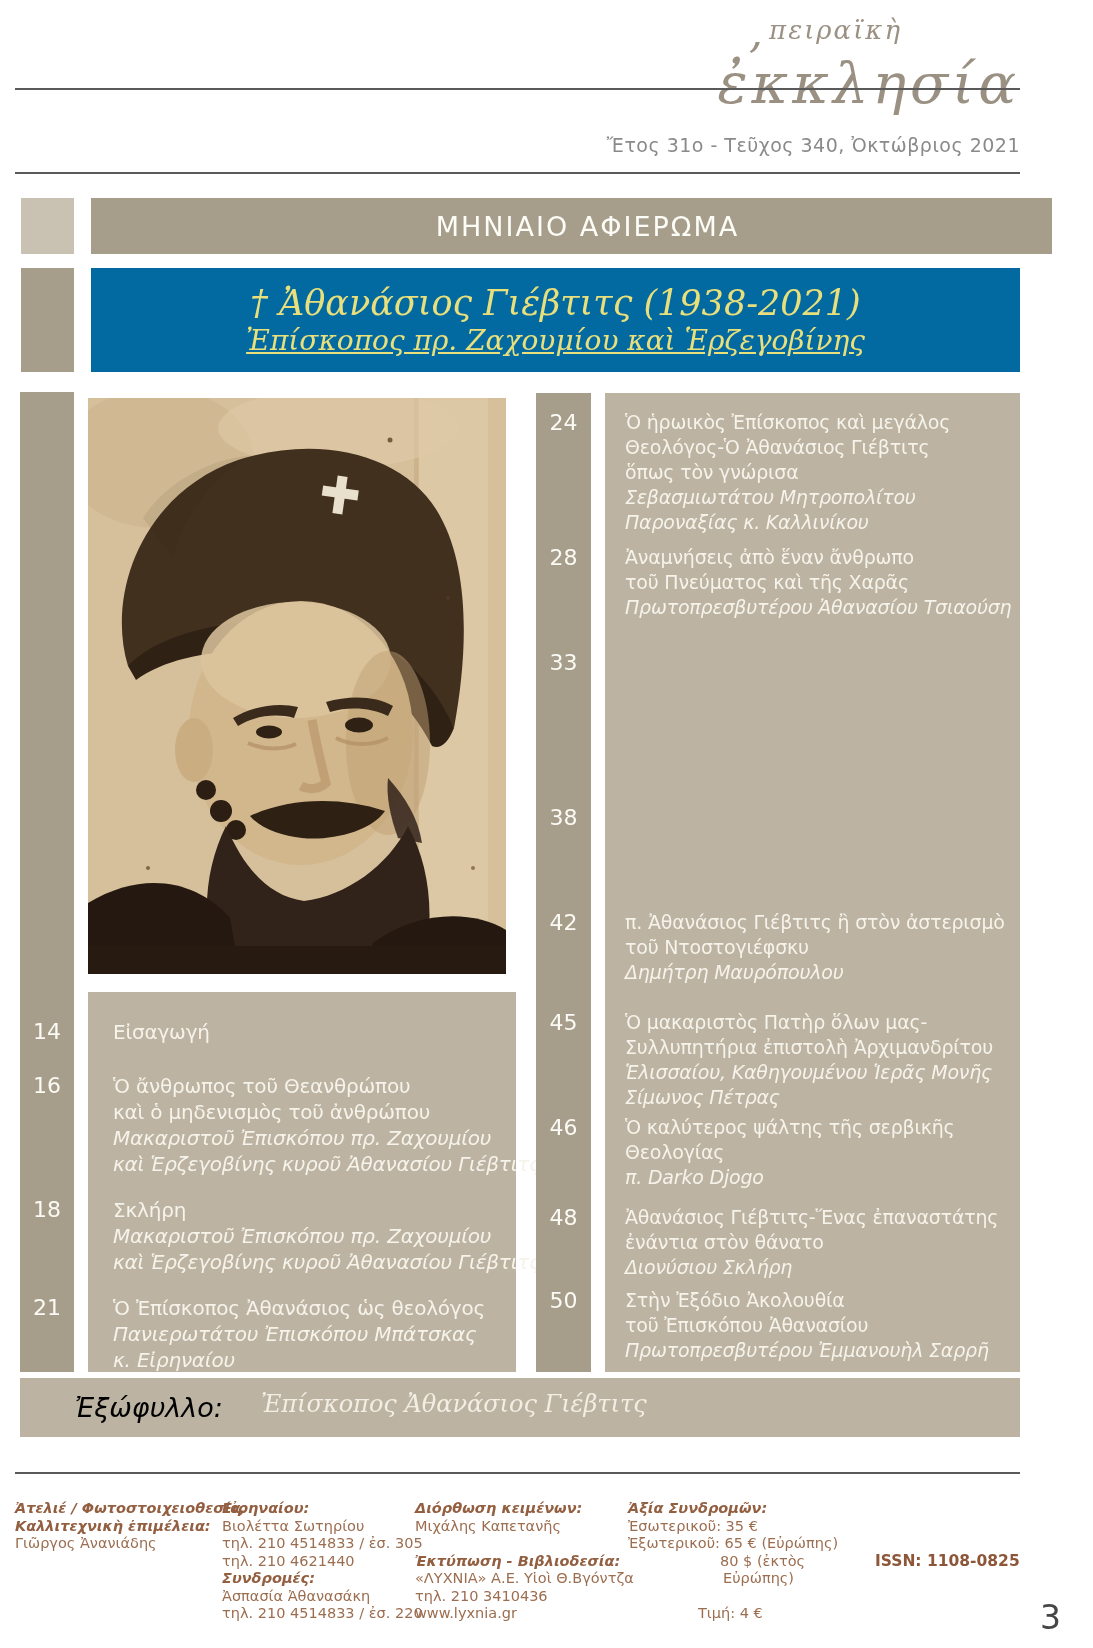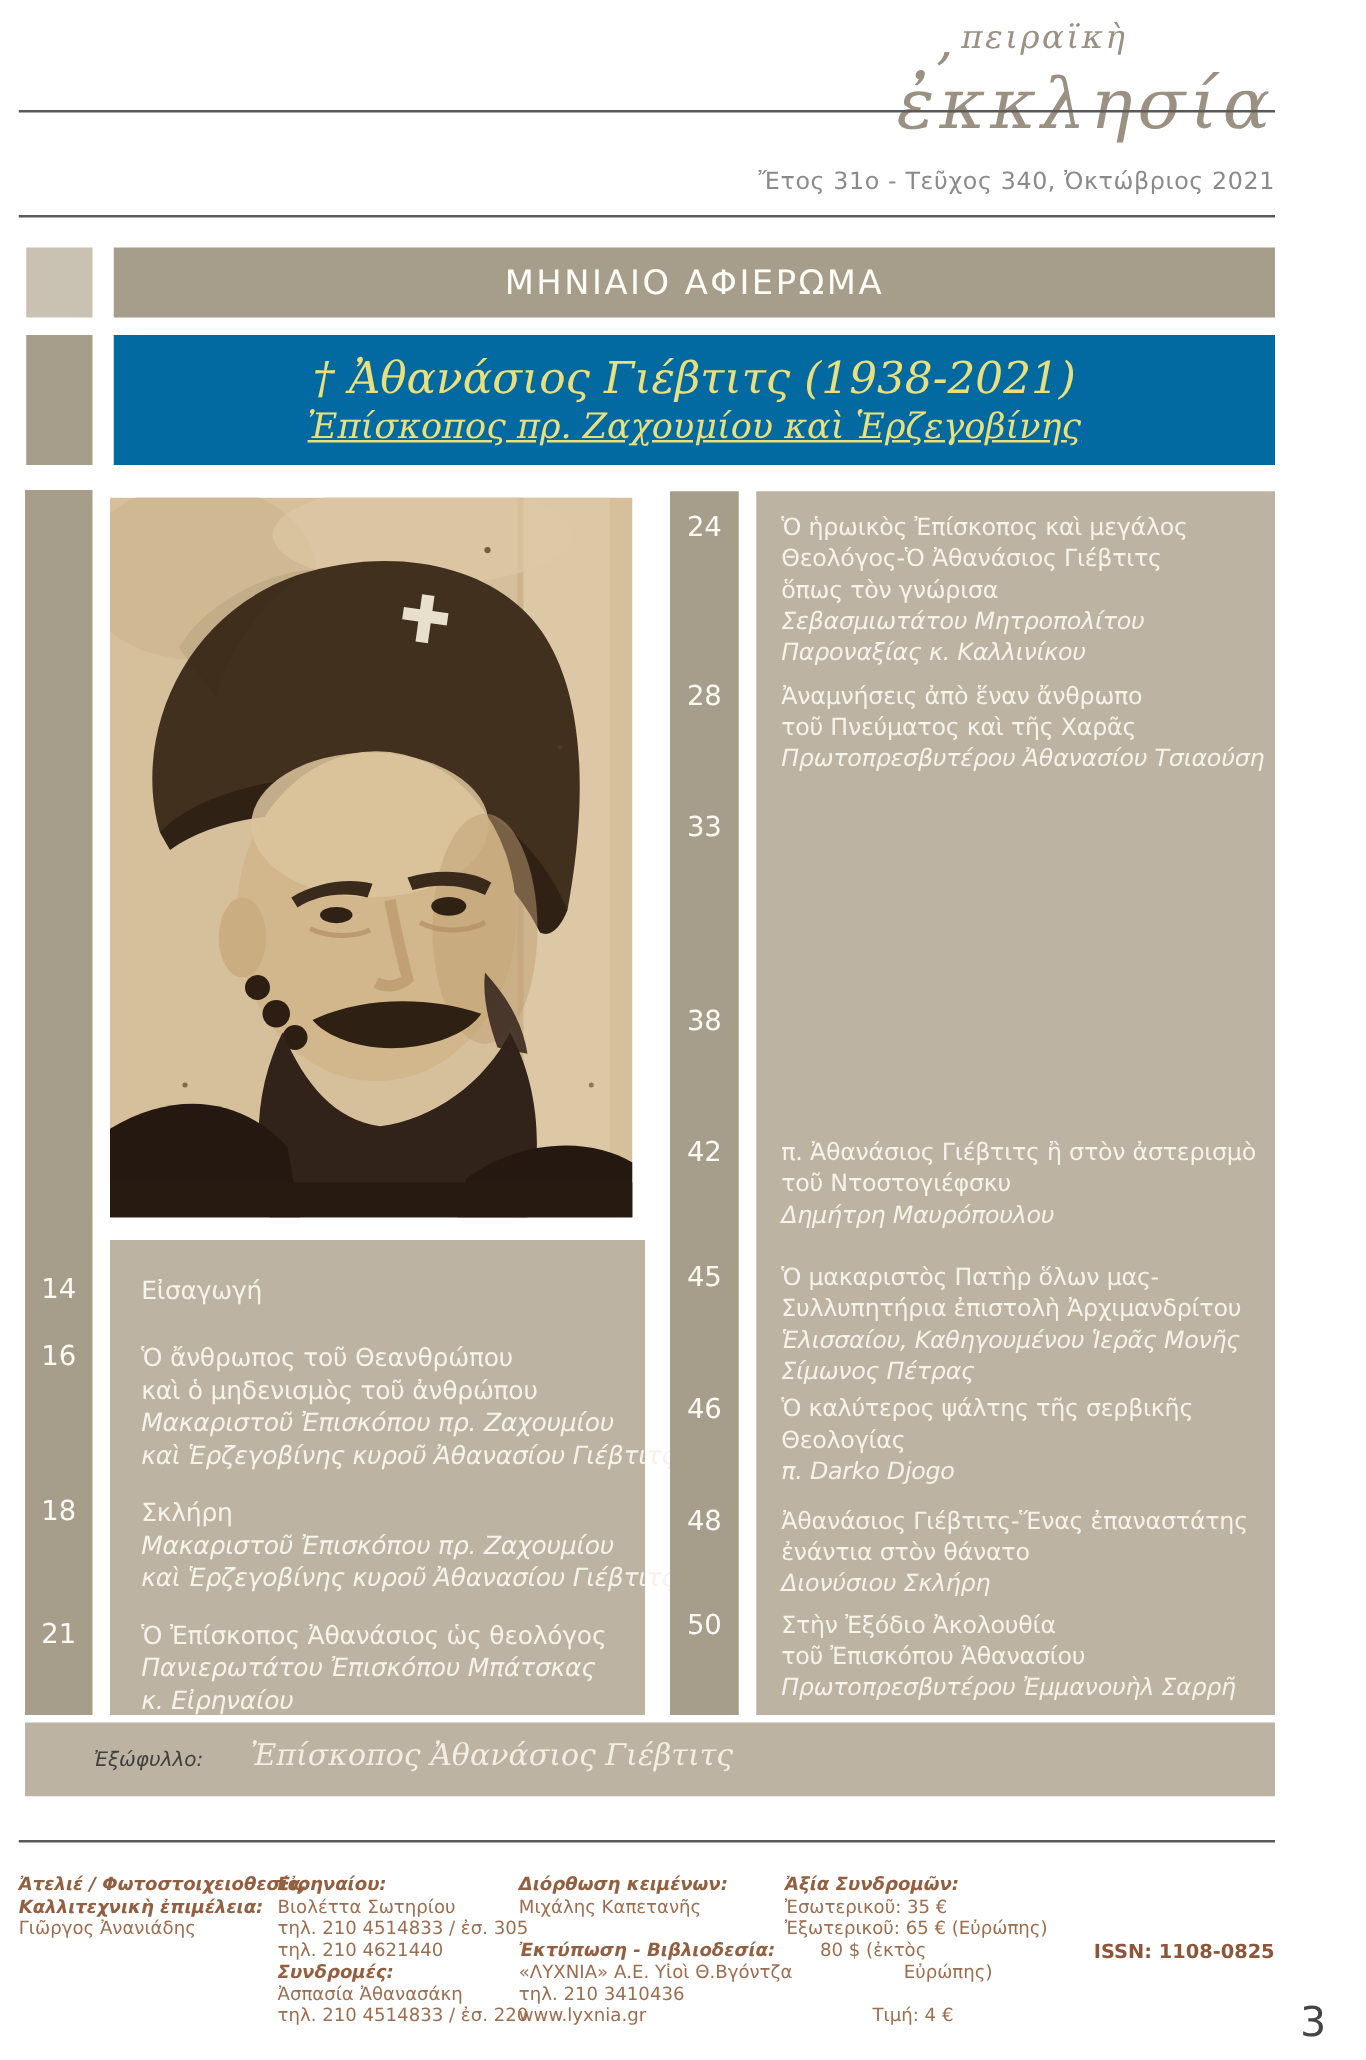--- a/index.html
+++ b/index.html
@@ -11,21 +11,21 @@
         font-family:"DejaVu Serif",serif;font-style:italic;color:#9a9183;line-height:1;}
   .logo-small{font-size:26px;letter-spacing:2px;margin-right:118px;}
   .logo-mark{font-size:44px;margin-right:6px;vertical-align:-8px;}
   .logo-big{font-size:56px;letter-spacing:4px;display:block;margin-top:2px;}
   .rule{position:absolute;left:15px;width:1005px;height:2px;background:#5a5a5a;}
   .issue-line{position:absolute;top:134px;left:420px;width:600px;text-align:right;
         font-size:19px;color:#8a8a8a;letter-spacing:0.5px;}
 
   
   .kicker-bar{position:absolute;left:91px;top:198px;width:929px;height:56px;background:#a79d8b;
-        display:flex;align-items:center;justify-content:center;}
+        display:flex;align-items:center;justify-content:center;padding-left:32px;}
   .kicker-bar span{color:#fdfdf8;font-size:27px;letter-spacing:2px;}
   .sq-light{position:absolute;left:21px;top:198px;width:53px;height:56px;background:#c9c1b1;}
   .banner{position:absolute;left:91px;top:268px;width:929px;height:104px;background:#0369a1;
         display:flex;flex-direction:column;align-items:center;justify-content:center;
         font-family:"DejaVu Serif",serif;font-style:italic;color:#e9e07c;}
   .banner-l1{font-size:35px;line-height:1.2;}
   .banner-l2{font-size:28px;line-height:1.2;text-decoration:underline;}
   .sq-dark{position:absolute;left:21px;top:268px;width:53px;height:104px;background:#a79d8b;}
 
   
@@ -47,34 +47,34 @@
   #toc-left .box{left:68px;top:600px;width:428px;height:380px;}
   #toc-left .num{width:54px;}
   #toc-left .lines{margin-left:93px;font-size:20px;line-height:26px;letter-spacing:-0.2px;}
 
   
   #photo{position:absolute;left:88px;top:398px;width:418px;height:576px;}
 
   
   .cover-bar{position:absolute;left:20px;top:1378px;width:1000px;height:59px;background:#bcb3a2;
         display:flex;align-items:center;}
-  .cover-label{margin-left:55px;font-size:16px;font-style:italic;color:#404040;}
+  .cover-label{margin-left:55px;font-size:27px;font-style:italic;color:#000000;}
   .cover-value{margin-left:38px;margin-bottom:8px;font-family:"DejaVu Serif",serif;font-style:italic;
         font-size:24px;color:#f3eee3;}
 
   
   .foot-rule{top:1472px;}
   .fcol{position:absolute;top:1500px;font-size:14.5px;line-height:17.5px;color:#9c6e50;}
   .fcol .h{font-weight:bold;font-style:italic;color:#935f41;}
   .fcol .sp{height:17.5px;}
   #fcol1{left:15px;}
   #fcol2{left:222px;}
   #fcol3{left:415px;}
   #fcol4{left:628px;}
-  .ind1{margin-left:28px;}
+  .ind1{margin-left:92px;}
   .ind2{margin-left:95px;}
   .ind3{margin-left:70px;}
   .issn{position:absolute;left:875px;top:1552px;font-size:15.5px;font-weight:bold;color:#8d5638;}
   .pagenum{position:absolute;left:1040px;top:1598px;font-size:33px;color:#454545;}
 </style>
 </head>
 <body>
 
 <div id="page">
 

